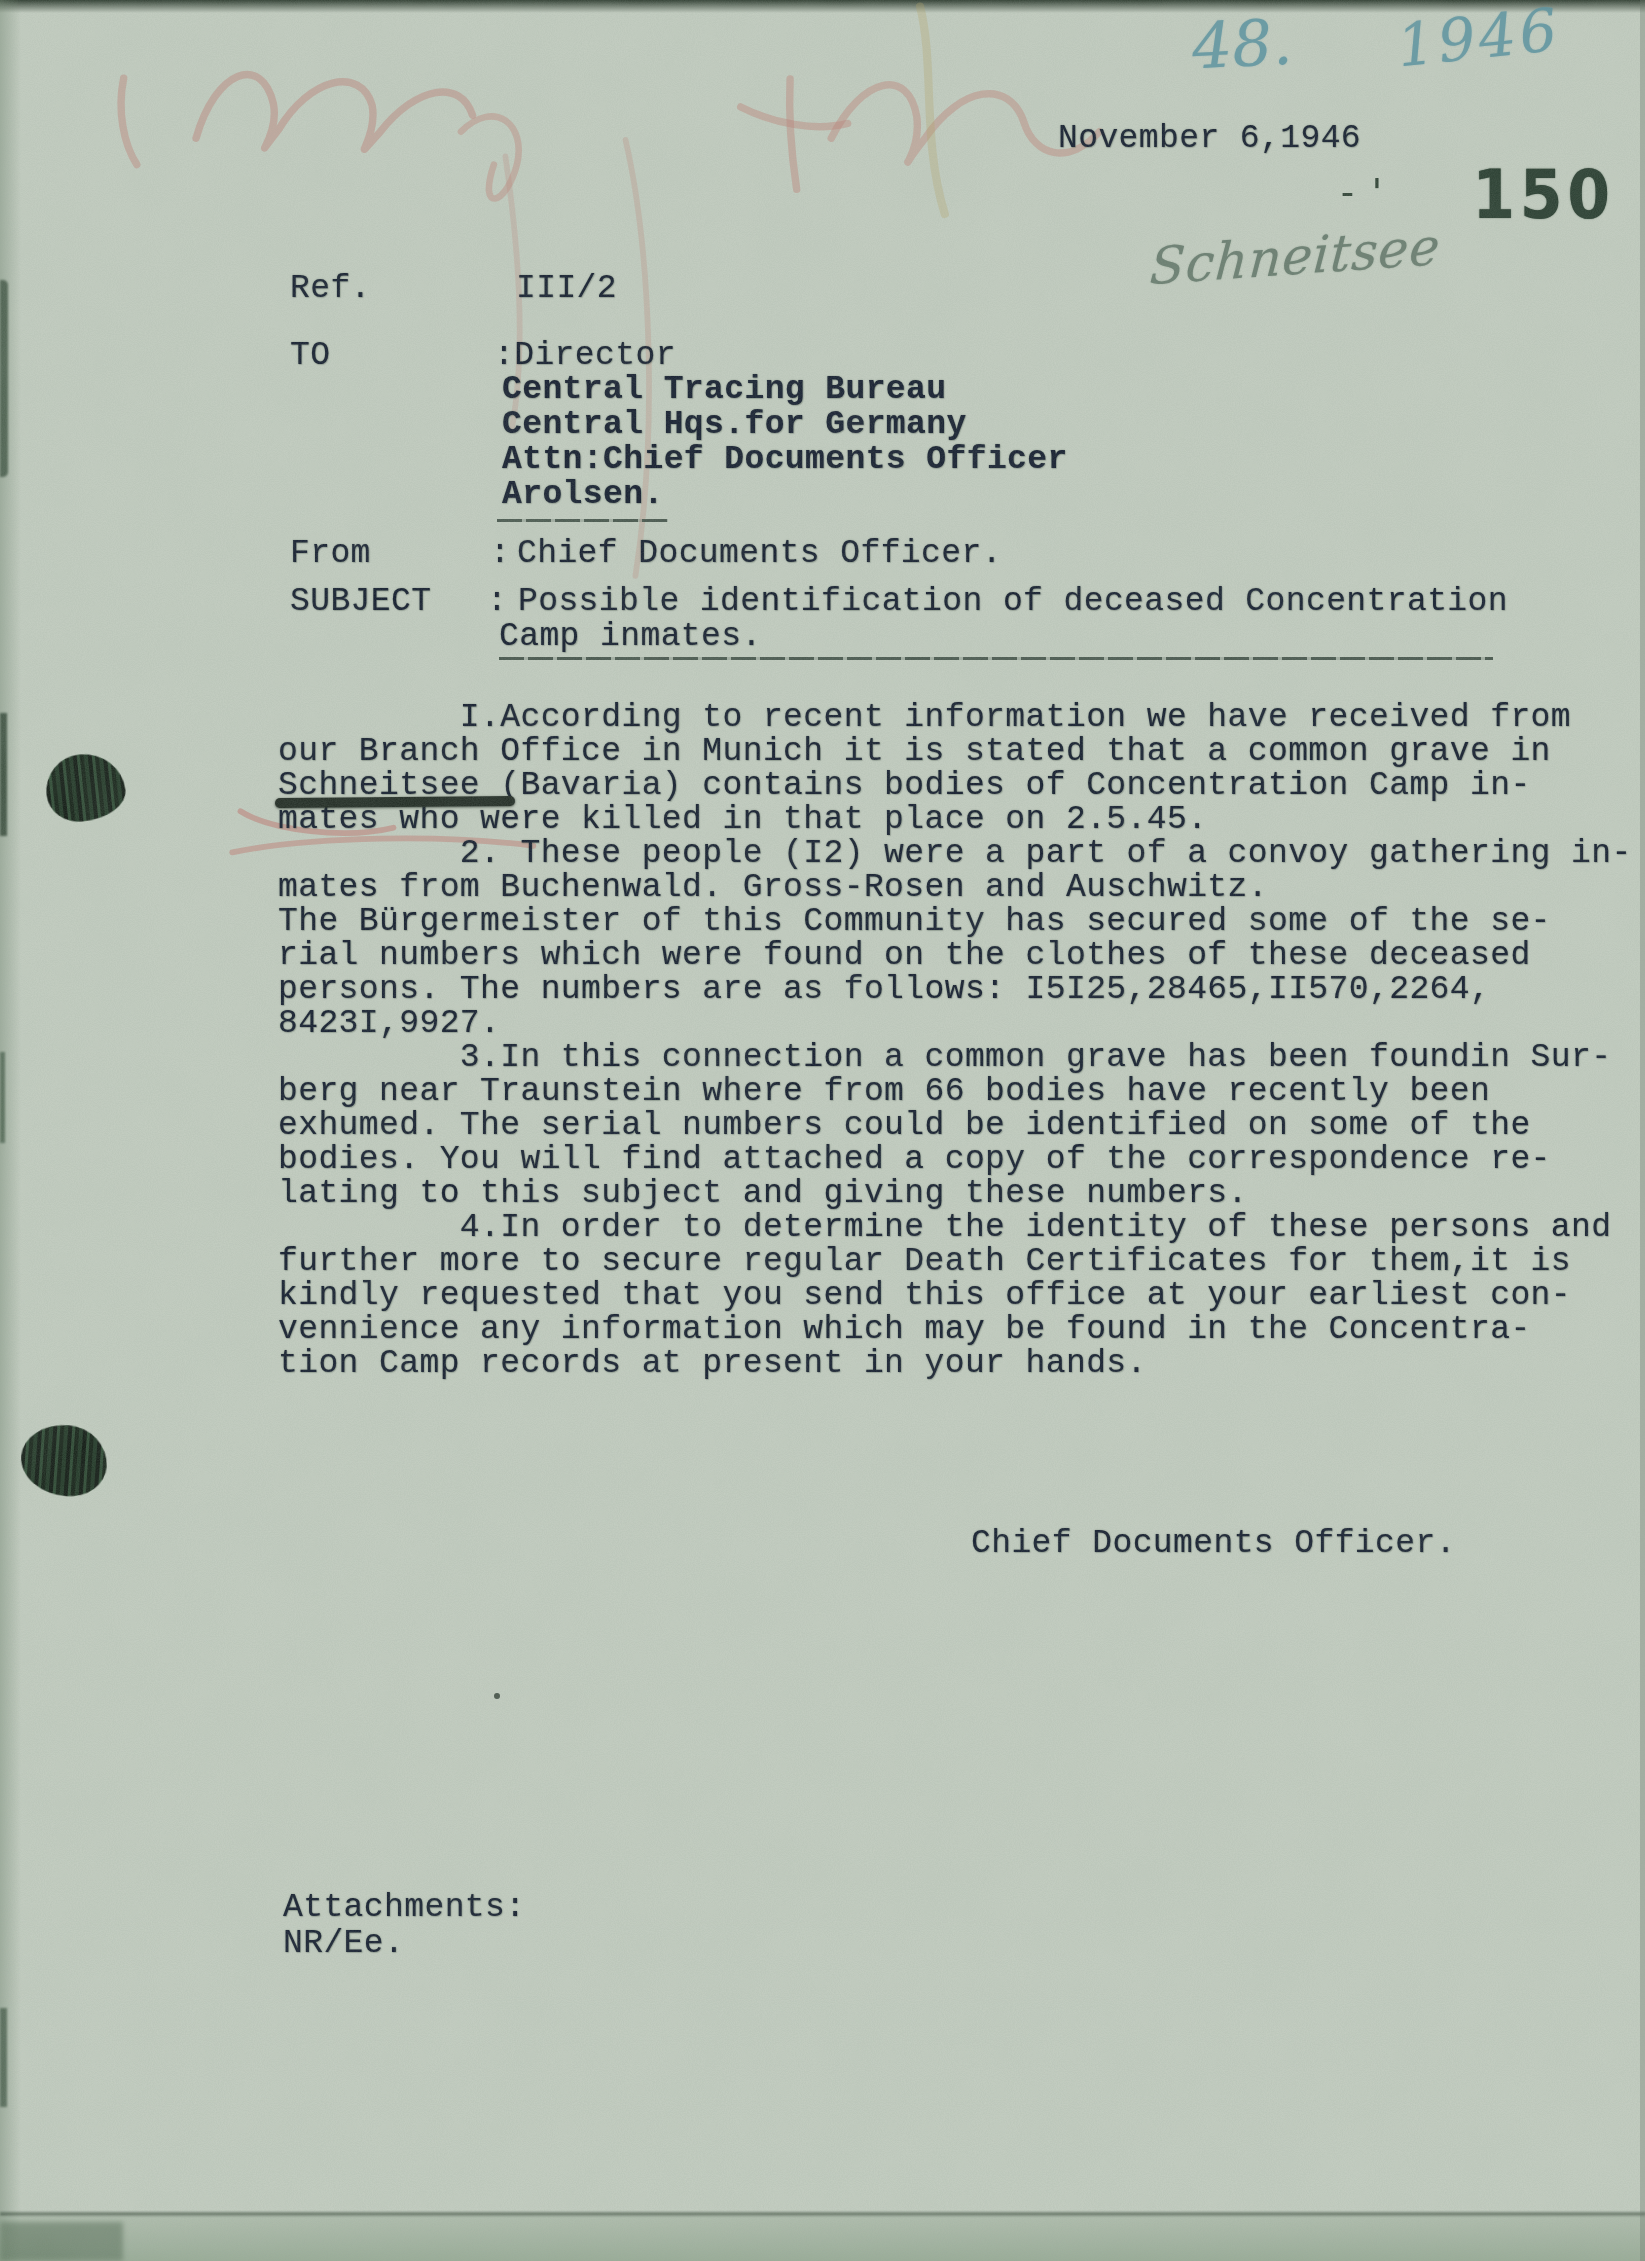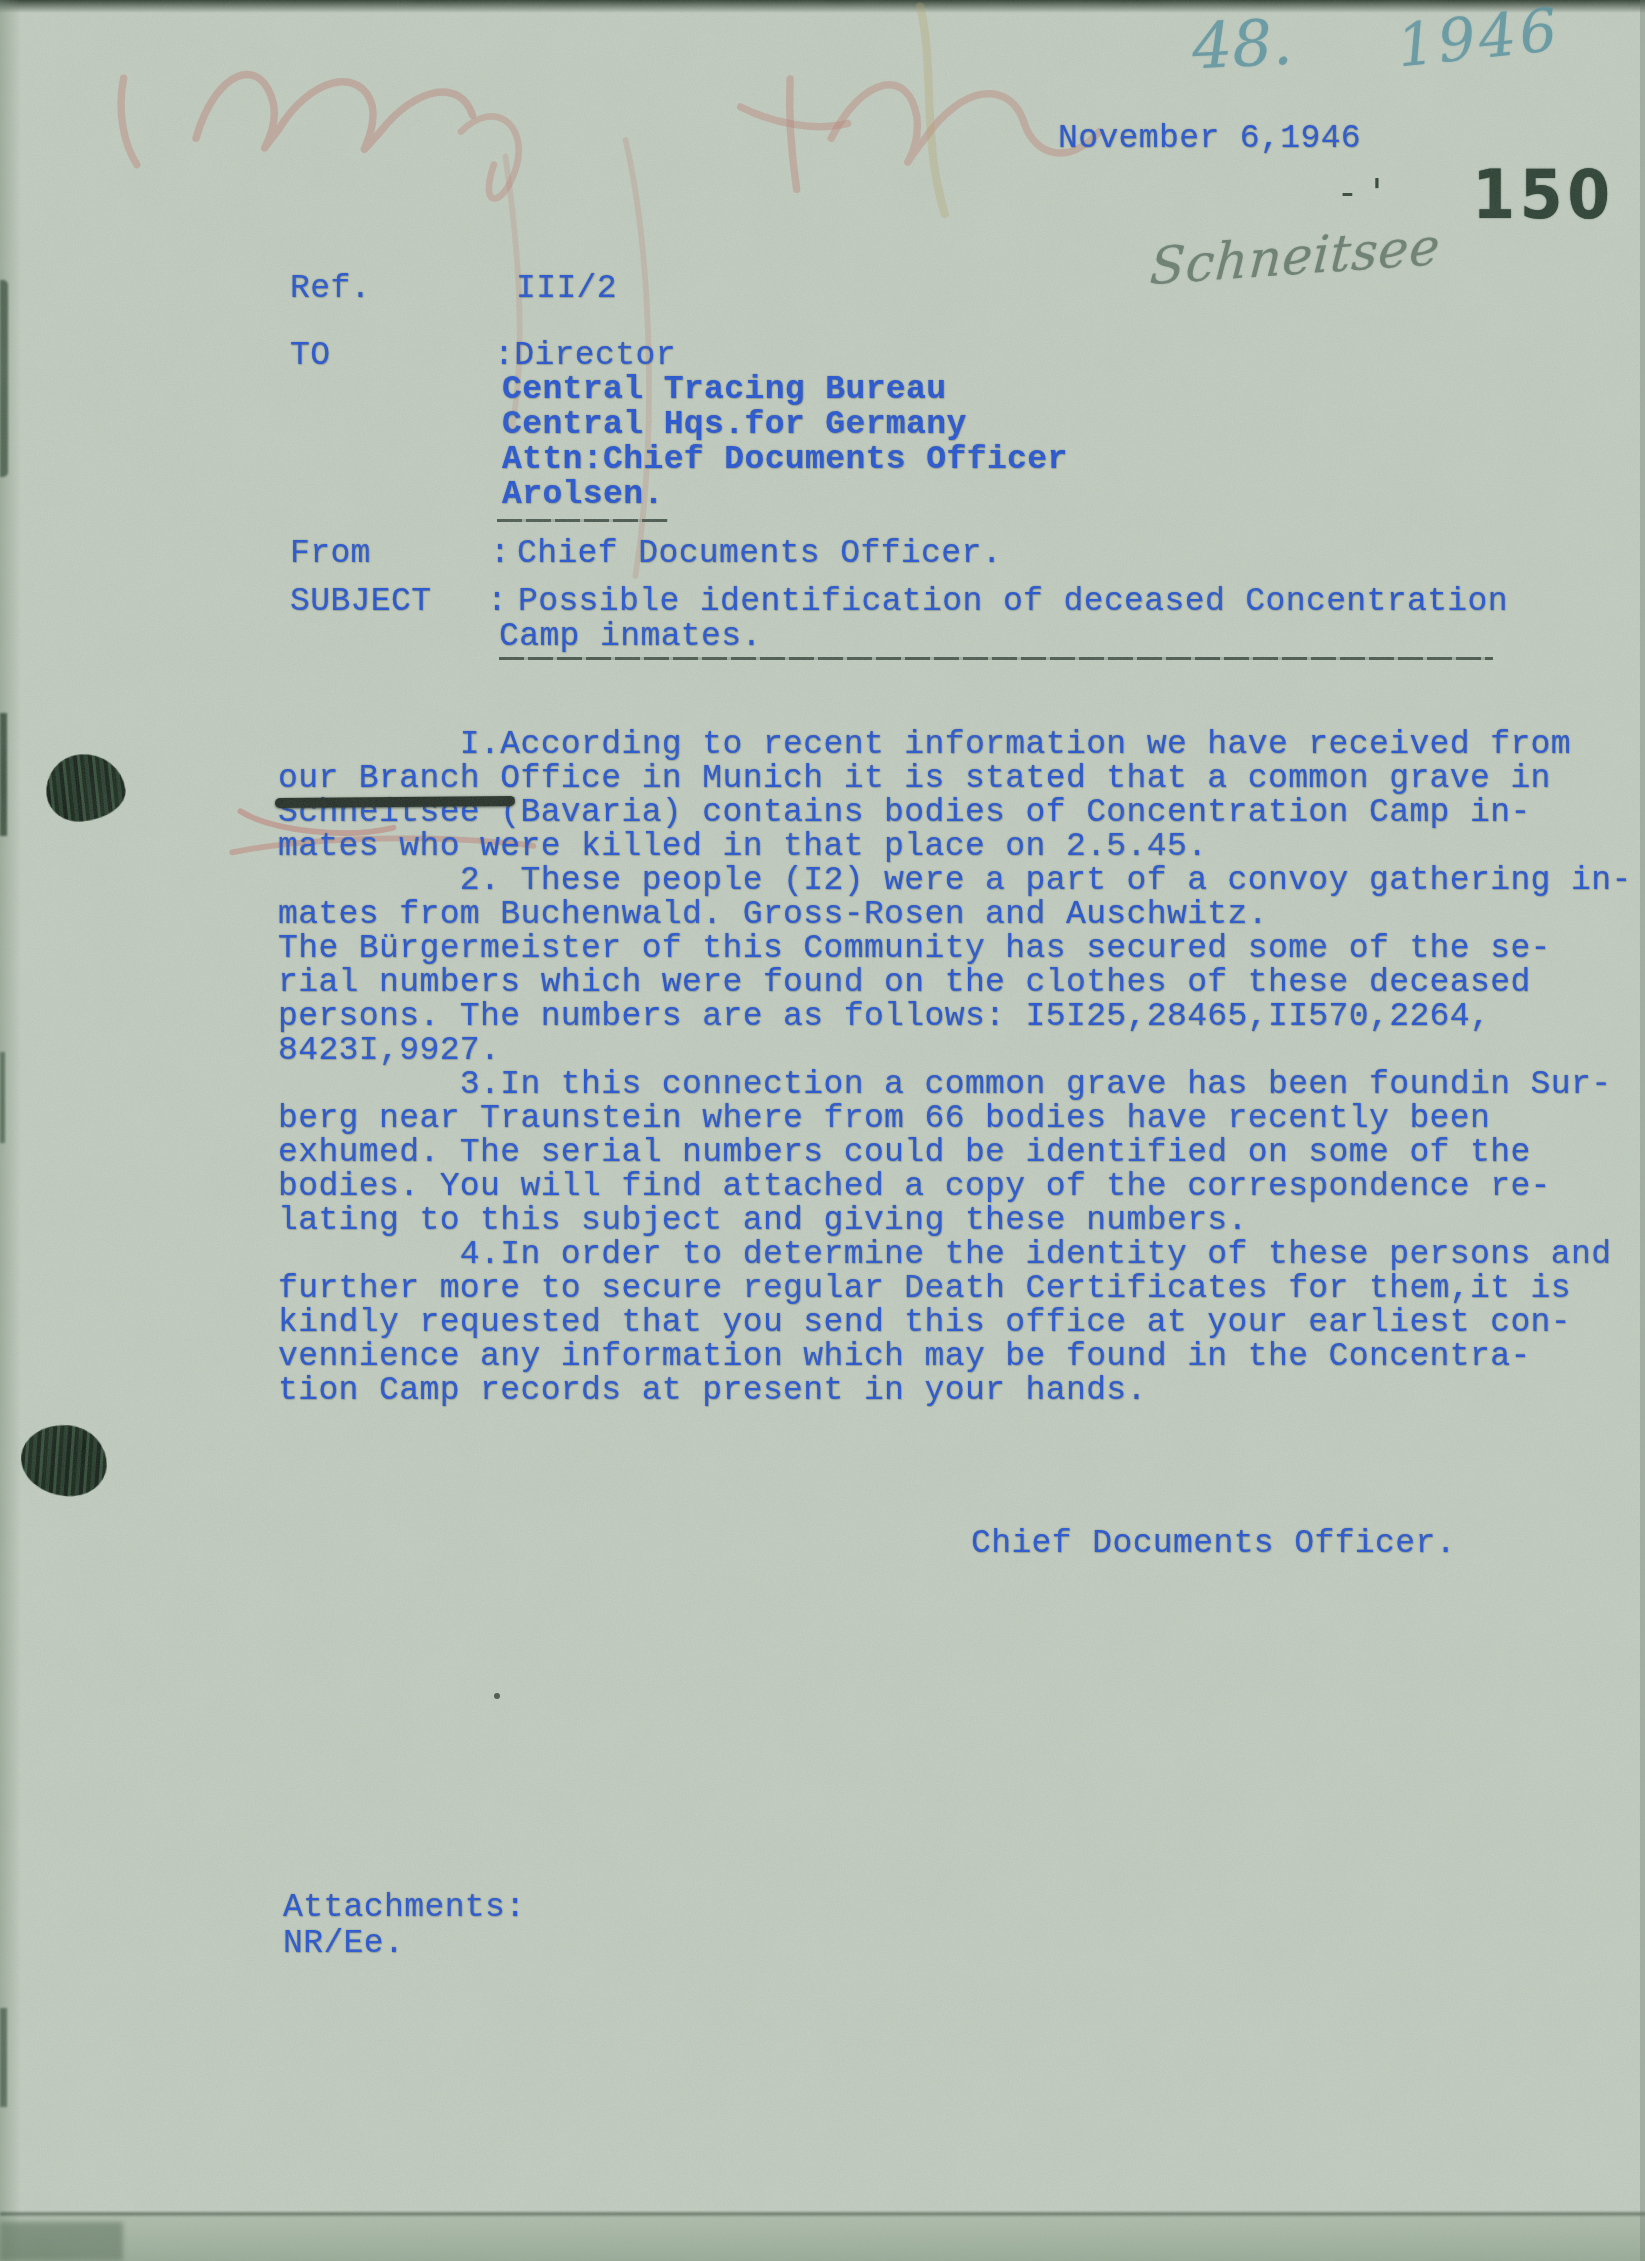--- a/index.html
+++ b/index.html
@@ -3,25 +3,25 @@
 <meta charset="utf-8">
 <style>
   html,body{margin:0;padding:0;background:#777;}
   .page{
     position:relative;width:1646px;height:2261px;overflow:hidden;
     background:#c6cfc3;
     font-family:"Liberation Mono","DejaVu Sans Mono",monospace;
   }
   
   .typed{
-    position:absolute;color:#1d4ed8;font-size:33px;line-height:34px;
+    position:absolute;color:#0f172a;font-size:33px;line-height:34px;
     white-space:pre;letter-spacing:0.4px;
     text-shadow:0 0 1.6px rgba(62,76,67,.6),0.8px 0.8px 0.8px rgba(62,76,67,.25);
   }
-  .body-text{position:absolute;left:278px;top:701px;margin-top:27px;}
+  .body-text{position:absolute;left:278px;top:701px;}
   .body-line{height:34px;white-space:pre;}
   .addr{position:absolute;left:502px;top:373px;}
   .addr-line{height:35px;white-space:pre;font-weight:bold;}
   
   .uline{
     position:absolute;height:3.3px;
     background:repeating-linear-gradient(90deg,#46544b 0 25px,rgba(70,84,75,.25) 25px 29px);
     filter:blur(0.3px);
   }
   .heavy-underline{

